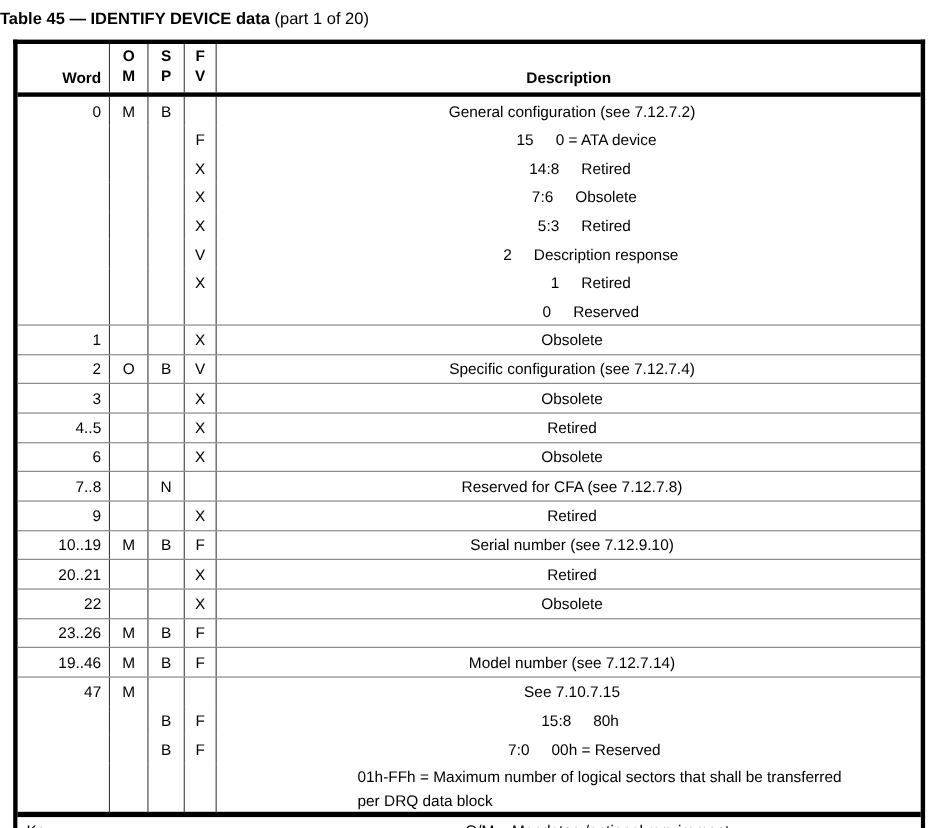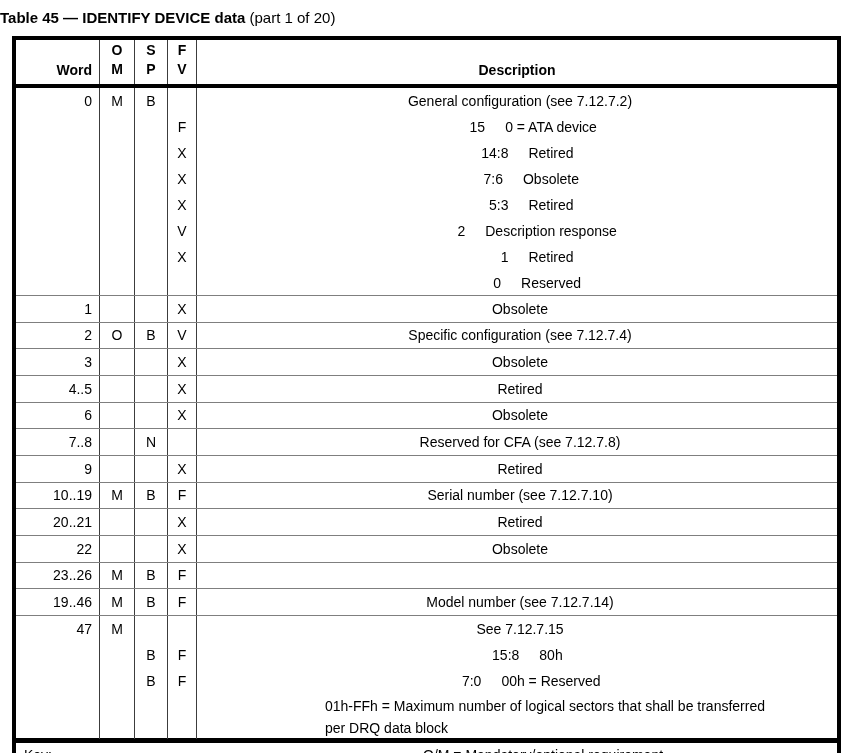--- a/index.html
+++ b/index.html
@@ -216,21 +216,21 @@
           <div class="cdsc">
             <div class="descmain">Retired</div>
           </div>
         </div>
         <div class="r">
           <div class="c cw">10..19</div>
           <div class="c cm">M</div>
           <div class="c cm">B</div>
           <div class="c cm">F</div>
           <div class="cdsc">
-            <div class="descmain">Serial number (see 7.12.7.10)</div>
+            <div class="descmain">Serial number (see 7.12.9.10)</div>
           </div>
         </div>
         <div class="r">
           <div class="c cw">20..21</div>
           <div class="c cm"></div>
           <div class="c cm"></div>
           <div class="c cm">X</div>
           <div class="cdsc">
             <div class="descmain">Retired</div>
           </div>
@@ -258,21 +258,21 @@
           <div class="cdsc">
             <div class="descmain">Model number (see 7.12.7.14)</div>
           </div>
         </div>
         <div class="r grp">
           <div class="c cw">47</div>
           <div class="c cm">M</div>
           <div class="c cm"></div>
           <div class="c cm"></div>
           <div class="cdsc">
-            <div class="descmain">See 7.12.7.15</div>
+            <div class="descmain">See 7.10.7.15</div>
           </div>
         </div>
         <div class="r grp">
           <div class="c cw"></div>
           <div class="c cm"></div>
           <div class="c cm">B</div>
           <div class="c cm">F</div>
           <div class="cdsc">
             <div class="bit">15:8</div>
             <div class="bt">80h</div>

